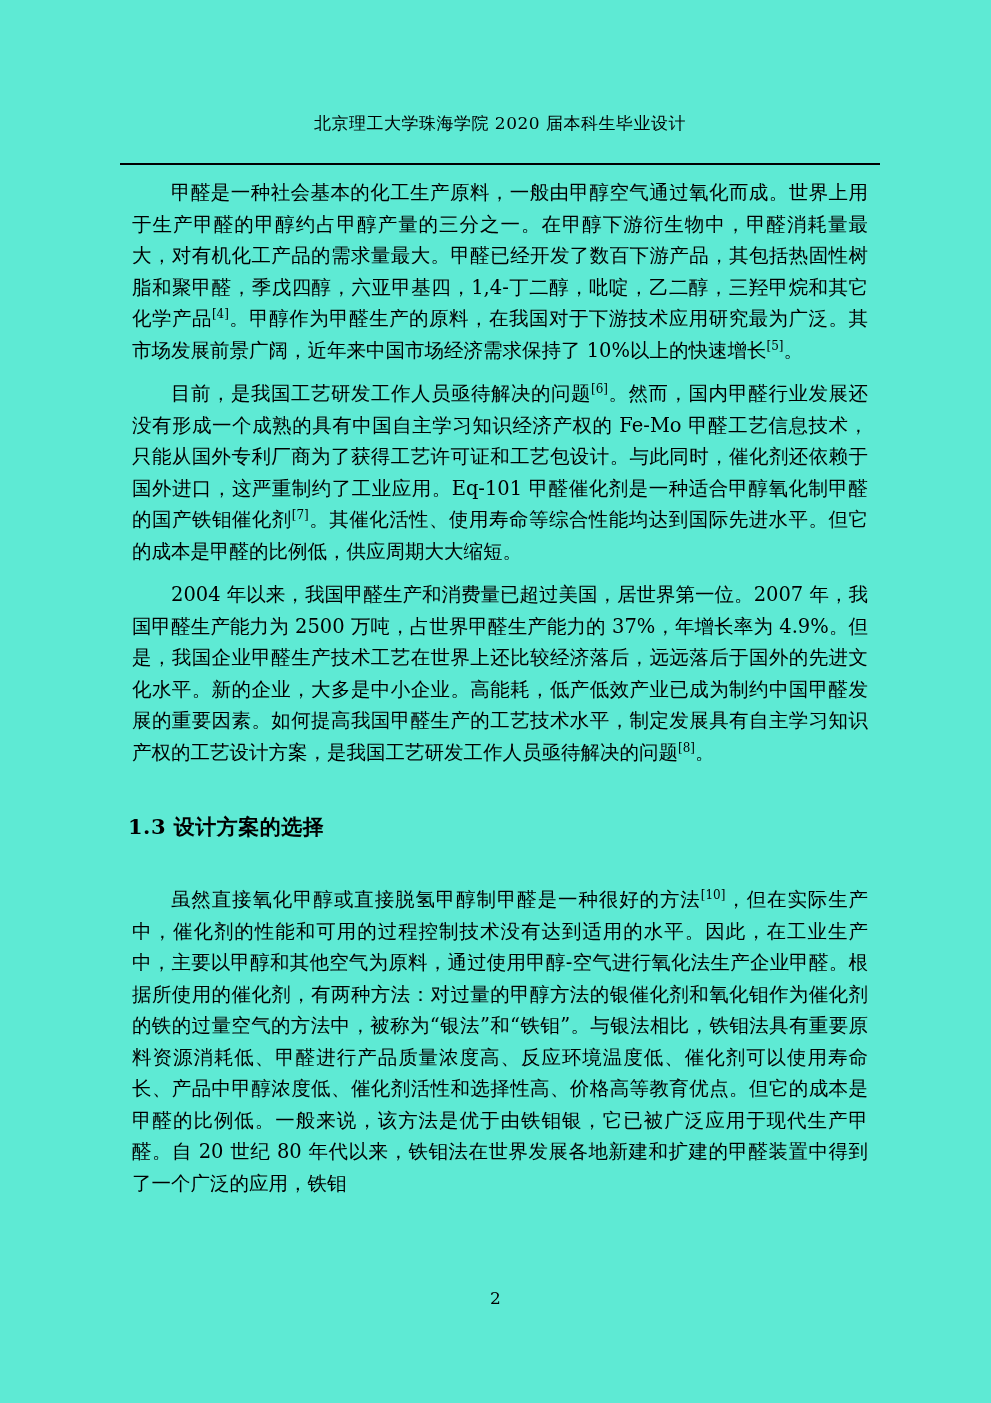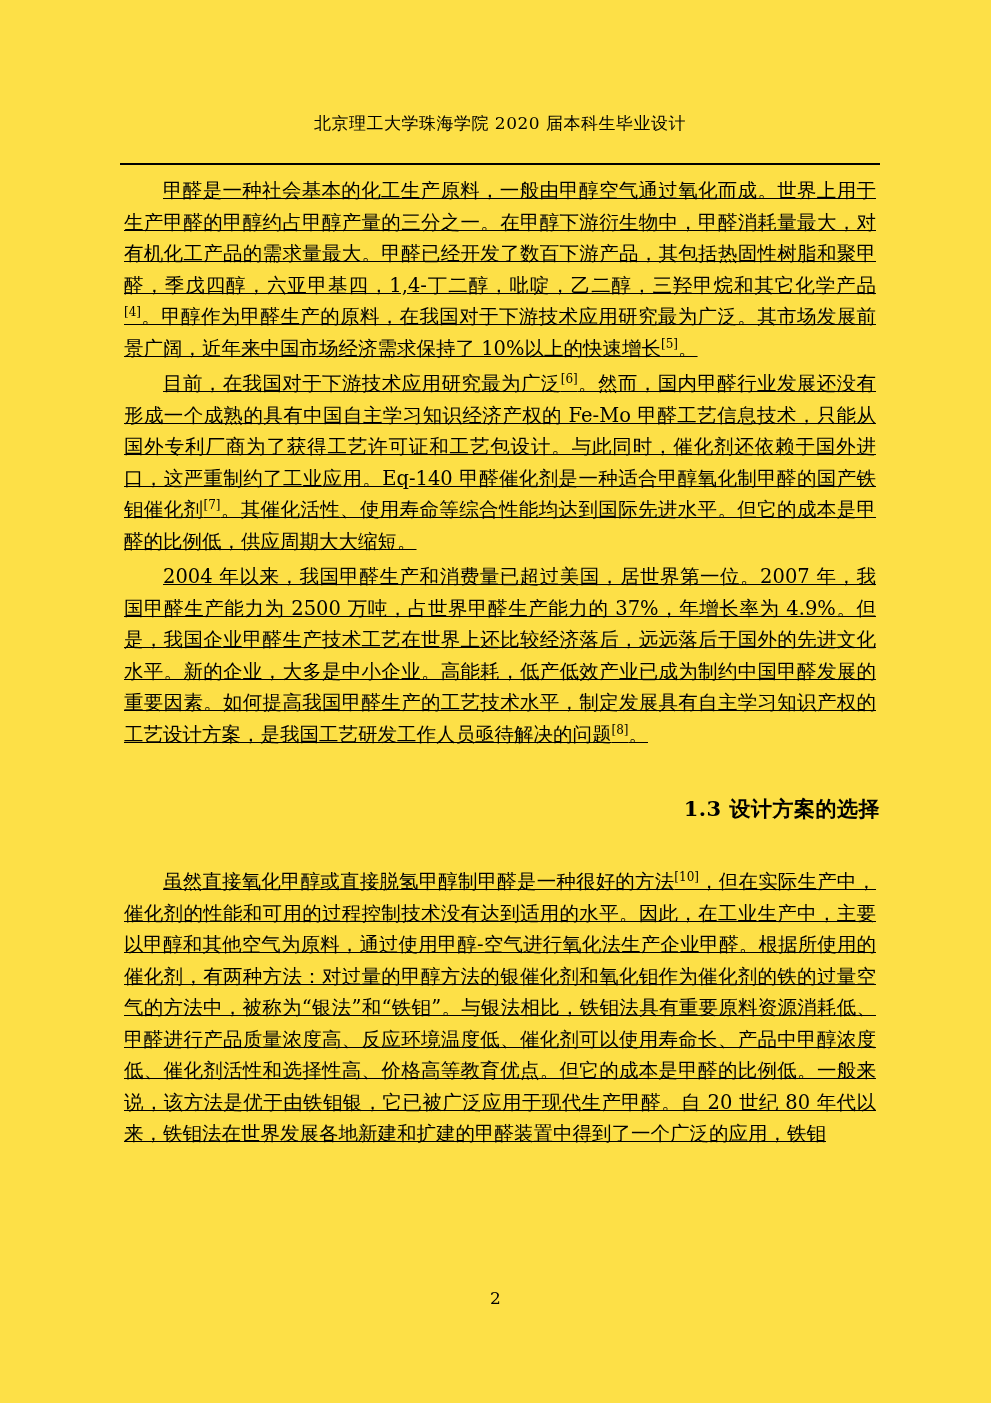--- a/index.html
+++ b/index.html
@@ -4,21 +4,21 @@
 <style>
   html, body {
     margin: 0;
     padding: 0;
     background: #ffffff;
   }
   .page {
     position: relative;
     width: 991px;
     height: 1403px;
-    background: #fde047;
+    background: #5eead4;
     font-family: "DejaVu Serif", "Liberation Serif", serif;
     color: #000000;
     overflow: hidden;
   }
   .content {
     position: absolute;
     left: 120px;
     top: 110px;
     width: 760px;
   }
@@ -31,61 +31,59 @@
     letter-spacing: 0.5px;
   }
   .header-rule {
     border: none;
     border-top: 2px solid #000000;
     margin: 27px 0 0 0;
     width: 100%;
   }
   .doc-body { margin-top: 10px; }
   .para {
-    margin: 4px;
+    margin: 12px;
     font-size: 19.5px;
     line-height: 31.5px;
     text-align: justify;
     text-justify: inter-ideograph;
     text-indent: 2em;
-    text-decoration: underline;
   }
   .para sup.cite {
     font-size: 12px;
     line-height: 0;
     vertical-align: super;
     letter-spacing: 0;
   }
   .section-heading {
     font-size: 21px;
     font-weight: bold;
     line-height: 30px;
-    margin: 44px 0 42px 16px;
+    margin: 44px 0 42px 8px;
     text-indent: 0;
     letter-spacing: 0.5px;
-    text-align: right;
   }
   .page-footer {
     position: absolute;
     left: 0;
     top: 1288px;
     width: 991px;
     text-align: center;
     font-size: 17px;
   }
 </style>
 </head>
 <body>
 
 <div class="page">
   <div class="content">
     <div class="doc-header">北京理工大学珠海学院 2020 届本科生毕业设计</div>
     <hr class="header-rule">
     <div class="doc-body">
         <p class="para"><span>甲醛是一种社会基本的化工生产原料，一般由甲醇空气通过氧化而成。世界上用于生产甲醛的甲醇约占甲醇产量的三分之一。在甲醇下游衍生物中，甲醛消耗量最大，对有机化工产品的需求量最大。甲醛已经开发了数百下游产品，其包括热固性树脂和聚甲醛，季戊四醇，六亚甲基四，1,4-丁二醇，吡啶，乙二醇，三羟甲烷和其它化学产品</span><sup class="cite">[4]</sup><span>。甲醇作为甲醛生产的原料，在我国对于下游技术应用研究最为广泛。其市场发展前景广阔，近年来中国市场经济需求保持了 10%以上的快速增长</span><sup class="cite">[5]</sup><span>。</span></p>
-        <p class="para"><span>目前，在我国对于下游技术应用研究最为广泛</span><sup class="cite">[6]</sup><span>。然而，国内甲醛行业发展还没有形成一个成熟的具有中国自主学习知识经济产权的 Fe-Mo 甲醛工艺信息技术，只能从国外专利厂商为了获得工艺许可证和工艺包设计。与此同时，催化剂还依赖于国外进口，这严重制约了工业应用。Eq-140 甲醛催化剂是一种适合甲醇氧化制甲醛的国产铁钼催化剂</span><sup class="cite">[7]</sup><span>。其催化活性、使用寿命等综合性能均达到国际先进水平。但它的成本是甲醛的比例低，供应周期大大缩短。</span></p>
+        <p class="para"><span>目前，是我国工艺研发工作人员亟待解决的问题</span><sup class="cite">[6]</sup><span>。然而，国内甲醛行业发展还没有形成一个成熟的具有中国自主学习知识经济产权的 Fe-Mo 甲醛工艺信息技术，只能从国外专利厂商为了获得工艺许可证和工艺包设计。与此同时，催化剂还依赖于国外进口，这严重制约了工业应用。Eq-101 甲醛催化剂是一种适合甲醇氧化制甲醛的国产铁钼催化剂</span><sup class="cite">[7]</sup><span>。其催化活性、使用寿命等综合性能均达到国际先进水平。但它的成本是甲醛的比例低，供应周期大大缩短。</span></p>
         <p class="para"><span>2004 年以来，我国甲醛生产和消费量已超过美国，居世界第一位。2007 年，我国甲醛生产能力为 2500 万吨，占世界甲醛生产能力的 37%，年增长率为 4.9%。但是，我国企业甲醛生产技术工艺在世界上还比较经济落后，远远落后于国外的先进文化水平。新的企业，大多是中小企业。高能耗，低产低效产业已成为制约中国甲醛发展的重要因素。如何提高我国甲醛生产的工艺技术水平，制定发展具有自主学习知识产权的工艺设计方案，是我国工艺研发工作人员亟待解决的问题</span><sup class="cite">[8]</sup><span>。</span></p>
         <h2 class="section-heading">1.3 设计方案的选择</h2>
         <p class="para"><span>虽然直接氧化甲醇或直接脱氢甲醇制甲醛是一种很好的方法</span><sup class="cite">[10]</sup><span>，但在实际生产中，催化剂的性能和可用的过程控制技术没有达到适用的水平。因此，在工业生产中，主要以甲醇和其他空气为原料，通过使用甲醇-空气进行氧化法生产企业甲醛。根据所使用的催化剂，有两种方法：对过量的甲醇方法的银催化剂和氧化钼作为催化剂的铁的过量空气的方法中，被称为“银法”和“铁钼”。与银法相比，铁钼法具有重要原料资源消耗低、甲醛进行产品质量浓度高、反应环境温度低、催化剂可以使用寿命长、产品中甲醇浓度低、催化剂活性和选择性高、价格高等教育优点。但它的成本是甲醛的比例低。一般来说，该方法是优于由铁钼银，它已被广泛应用于现代生产甲醛。自 20 世纪 80 年代以来，铁钼法在世界发展各地新建和扩建的甲醛装置中得到了一个广泛的应用，铁钼</span></p>
       </div>
   </div>
   <div class="page-footer">2</div>
 </div>
 
 </body></html>

